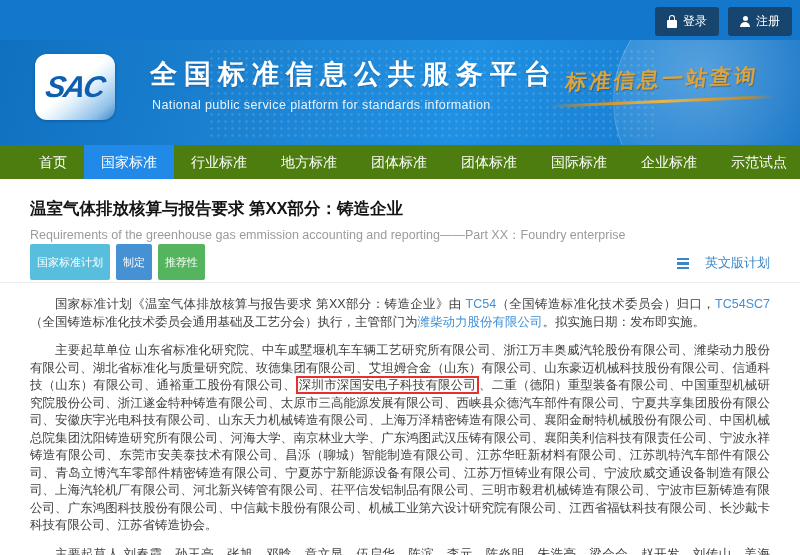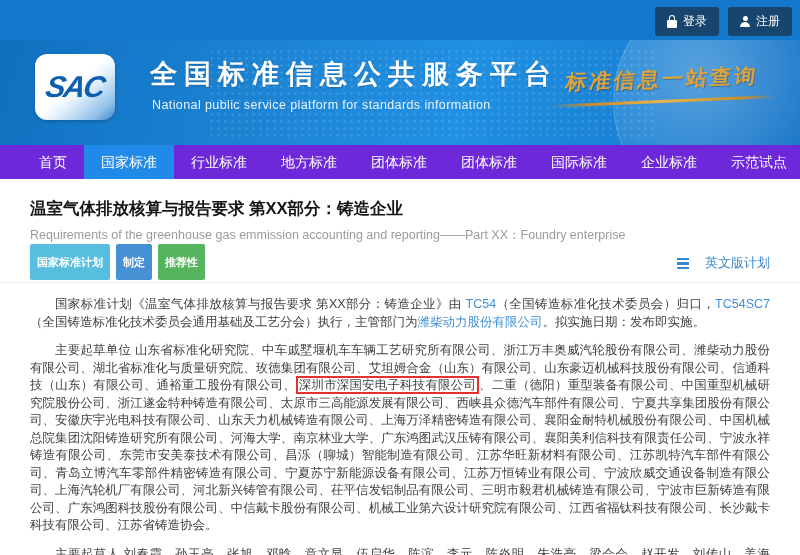--- a/index.html
+++ b/index.html
@@ -43,30 +43,30 @@
     letter-spacing:.4px; }
   .slogan-wrap { position:absolute; right:18px; top:25px; z-index:2; width:240px; text-align:center; }
   .slogan { display:inline-block; color:#dca43e; font-size:21px; font-weight:bold;
     letter-spacing:3px; transform:skewX(-9deg) rotate(-2deg);
     text-shadow:1px 1px 1px rgba(60,30,0,.35); }
   .slogan-line { margin:7px auto 0; width:225px; height:3px; border-radius:2px;
     transform:rotate(-2.5deg);
     background:linear-gradient(90deg, rgba(200,140,40,0) 0%, #c88c28 18%, #eab54e 50%, #c88c28 85%, rgba(200,140,40,0) 100%); }
 
   
-  .nav { display:flex; height:34px; background:#6d28d9; padding-left:22px; position:relative; z-index:3; }
+  .nav { display:flex; height:34px; background:#4d7c0f; padding-left:22px; position:relative; z-index:3; }
   .nav-item { color:#fff; font-size:14px; line-height:34px; padding:0 17px; cursor:pointer; white-space:nowrap; }
   .nav-item.active { background:#2189e8; }
 
   
   .main { padding:17px 30px 0; }
   .doc-title { font-size:16.5px; font-weight:bold; color:#141414; margin:2px 0 7px; }
   .doc-sub { font-size:12.5px; color:#9b9b9b; margin-bottom:9px; }
   .tag-row { position:relative; display:flex; align-items:center; margin-bottom:11px; height:18px; }
-  .tag { font-size:11px; color:#fff; padding:12px 7px; border-radius:2px; margin-right:6px; line-height:12px;font-weight:bold; }
+  .tag { font-size:11px; color:#fff; padding:12px 7px; border-radius:2px; margin-right:6px; line-height:12px; }
   .tag-plan { background:#57bede; }
   .tag-make { background:#4691d3; }
   .tag-rec  { background:#55b55e; }
   .en-link { position:absolute; right:0; top:1px; display:flex; align-items:center; gap:16px;
     color:#3a87c8; font-size:13px; cursor:pointer; }
   .icon-list { display:inline-block; width:12px; height:11px;
     background:repeating-linear-gradient(to bottom, #3a87c8 0 2px, transparent 2px 4.5px);
     margin-top:1px; }
   .divider { border-top:1px solid #ececec; margin:0 -30px 13px; }
 

